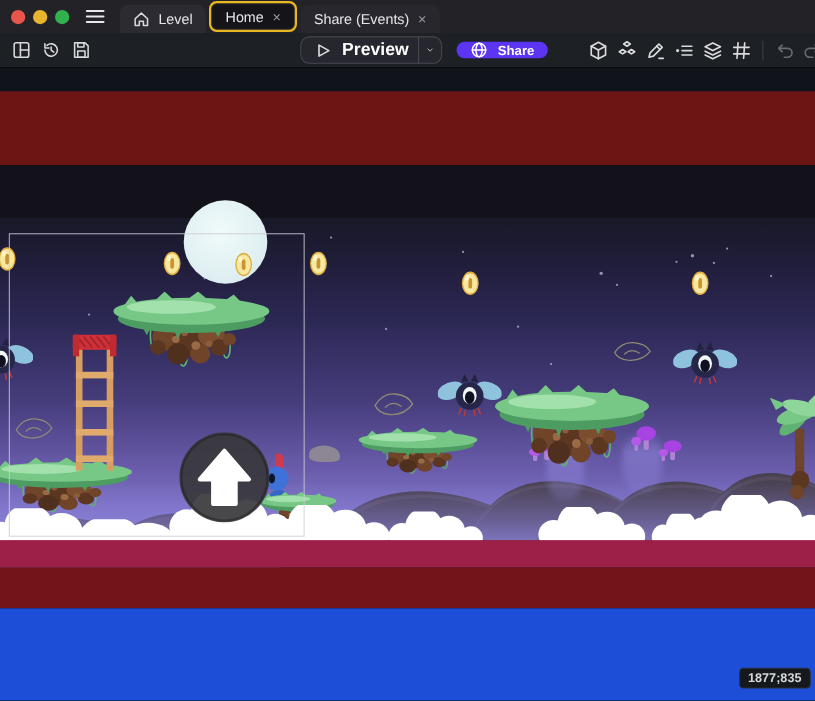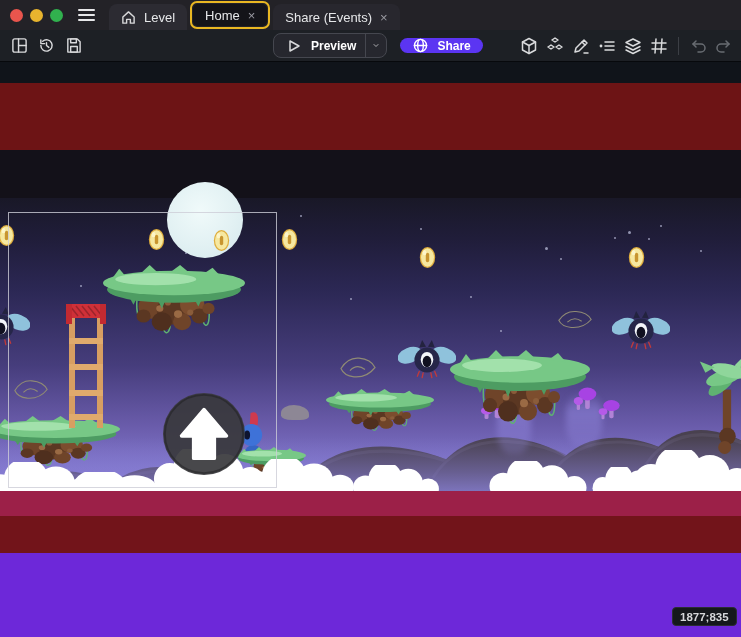--- a/index.html
+++ b/index.html
@@ -26,21 +26,21 @@
   
   .toolbar { position:absolute; left:0; top:30px; width:741px; height:32px;
     background:#1d2025; border-bottom:1px solid #07090c; display:flex; align-items:center; }
   .ico { width:20px; height:20px; display:flex; align-items:center; justify-content:center; cursor:pointer; }
   .ico svg { stroke:#d9dadc; fill:none; stroke-width:1.5; stroke-linecap:round; stroke-linejoin:round; }
   .ico.dis svg { stroke:#686c72; }
   .lefticons { display:flex; gap:7px; margin-left:9px; }
   .previewbtn { margin-left:190px; height:25px; display:flex; align-items:center;
     background:#26272e; border:1px solid #45474f; border-radius:8px; color:#fff; cursor:pointer; }
   .previewbtn .play { margin:0 7px 0 10px; }
-  .previewbtn .lbl { font-size:12px; font-weight:bold; padding-right:9px; }
+  .previewbtn .lbl { font-size:16px; font-weight:bold; padding-right:9px; }
   .previewbtn .sep { width:1px; height:25px; background:#45474f; }
   .previewbtn .chev { padding:0 7px; }
   .sharebtn { margin-left:13px; height:15px; display:flex; align-items:center; gap:7px;
     background:#5b35f2; border-radius:8px; padding:0 12px 0 10px; color:#fff; cursor:pointer; }
   .sharebtn .lbl { font-size:12px; font-weight:bold; }
   .righticons { margin-left:36px; display:flex; gap:6px; align-items:center; }
   .vsep { width:1px; height:18px; background:#3c3f45; margin:0 3px; }
 
   
   .canvas { position:absolute; left:0; top:62px; width:741px; height:491px; overflow:hidden; background:#131119; }
@@ -65,21 +65,21 @@
     background:linear-gradient(180deg, rgba(150,140,228,0) 0%, rgba(150,140,228,.5) 35%, rgba(150,140,228,.22) 100%); }
   .t-mushroom, .t-ufo { z-index:6; }
   .t-island, .t-ladder, .t-rock, .t-char { z-index:7; }
   .t-rock { background:#8d8795; border-radius:60% 70% 40% 50% / 70% 80% 30% 40%; }
   .t-coin, .t-bat, .t-palm { z-index:8; }
   .t-cloud { z-index:9; }
   .t-arrowbtn { z-index:11; }
   .t-selrect { z-index:12; border:1px solid rgba(205,205,215,.8); }
 
   
-  .bottombar { position:absolute; left:0; top:553px; width:741px; height:84px; background:#6d28d9; }
+  .bottombar { position:absolute; left:0; top:553px; width:741px; height:84px; background:#1d4ed8; }
   .coords { position:absolute; left:672px; top:54px; height:19px; padding:0 7px;
     background:#15181c; border:1px solid #2a2e33; border-radius:4px; color:#d6d8da;
     font-size:11.5px; font-weight:bold; display:flex; align-items:center; }
 </style>
 </head>
 <body>
 
 <svg width="0" height="0" style="position:absolute" aria-hidden="true">
   <defs>
     <symbol id="sym-island" viewBox="0 0 140 90">

